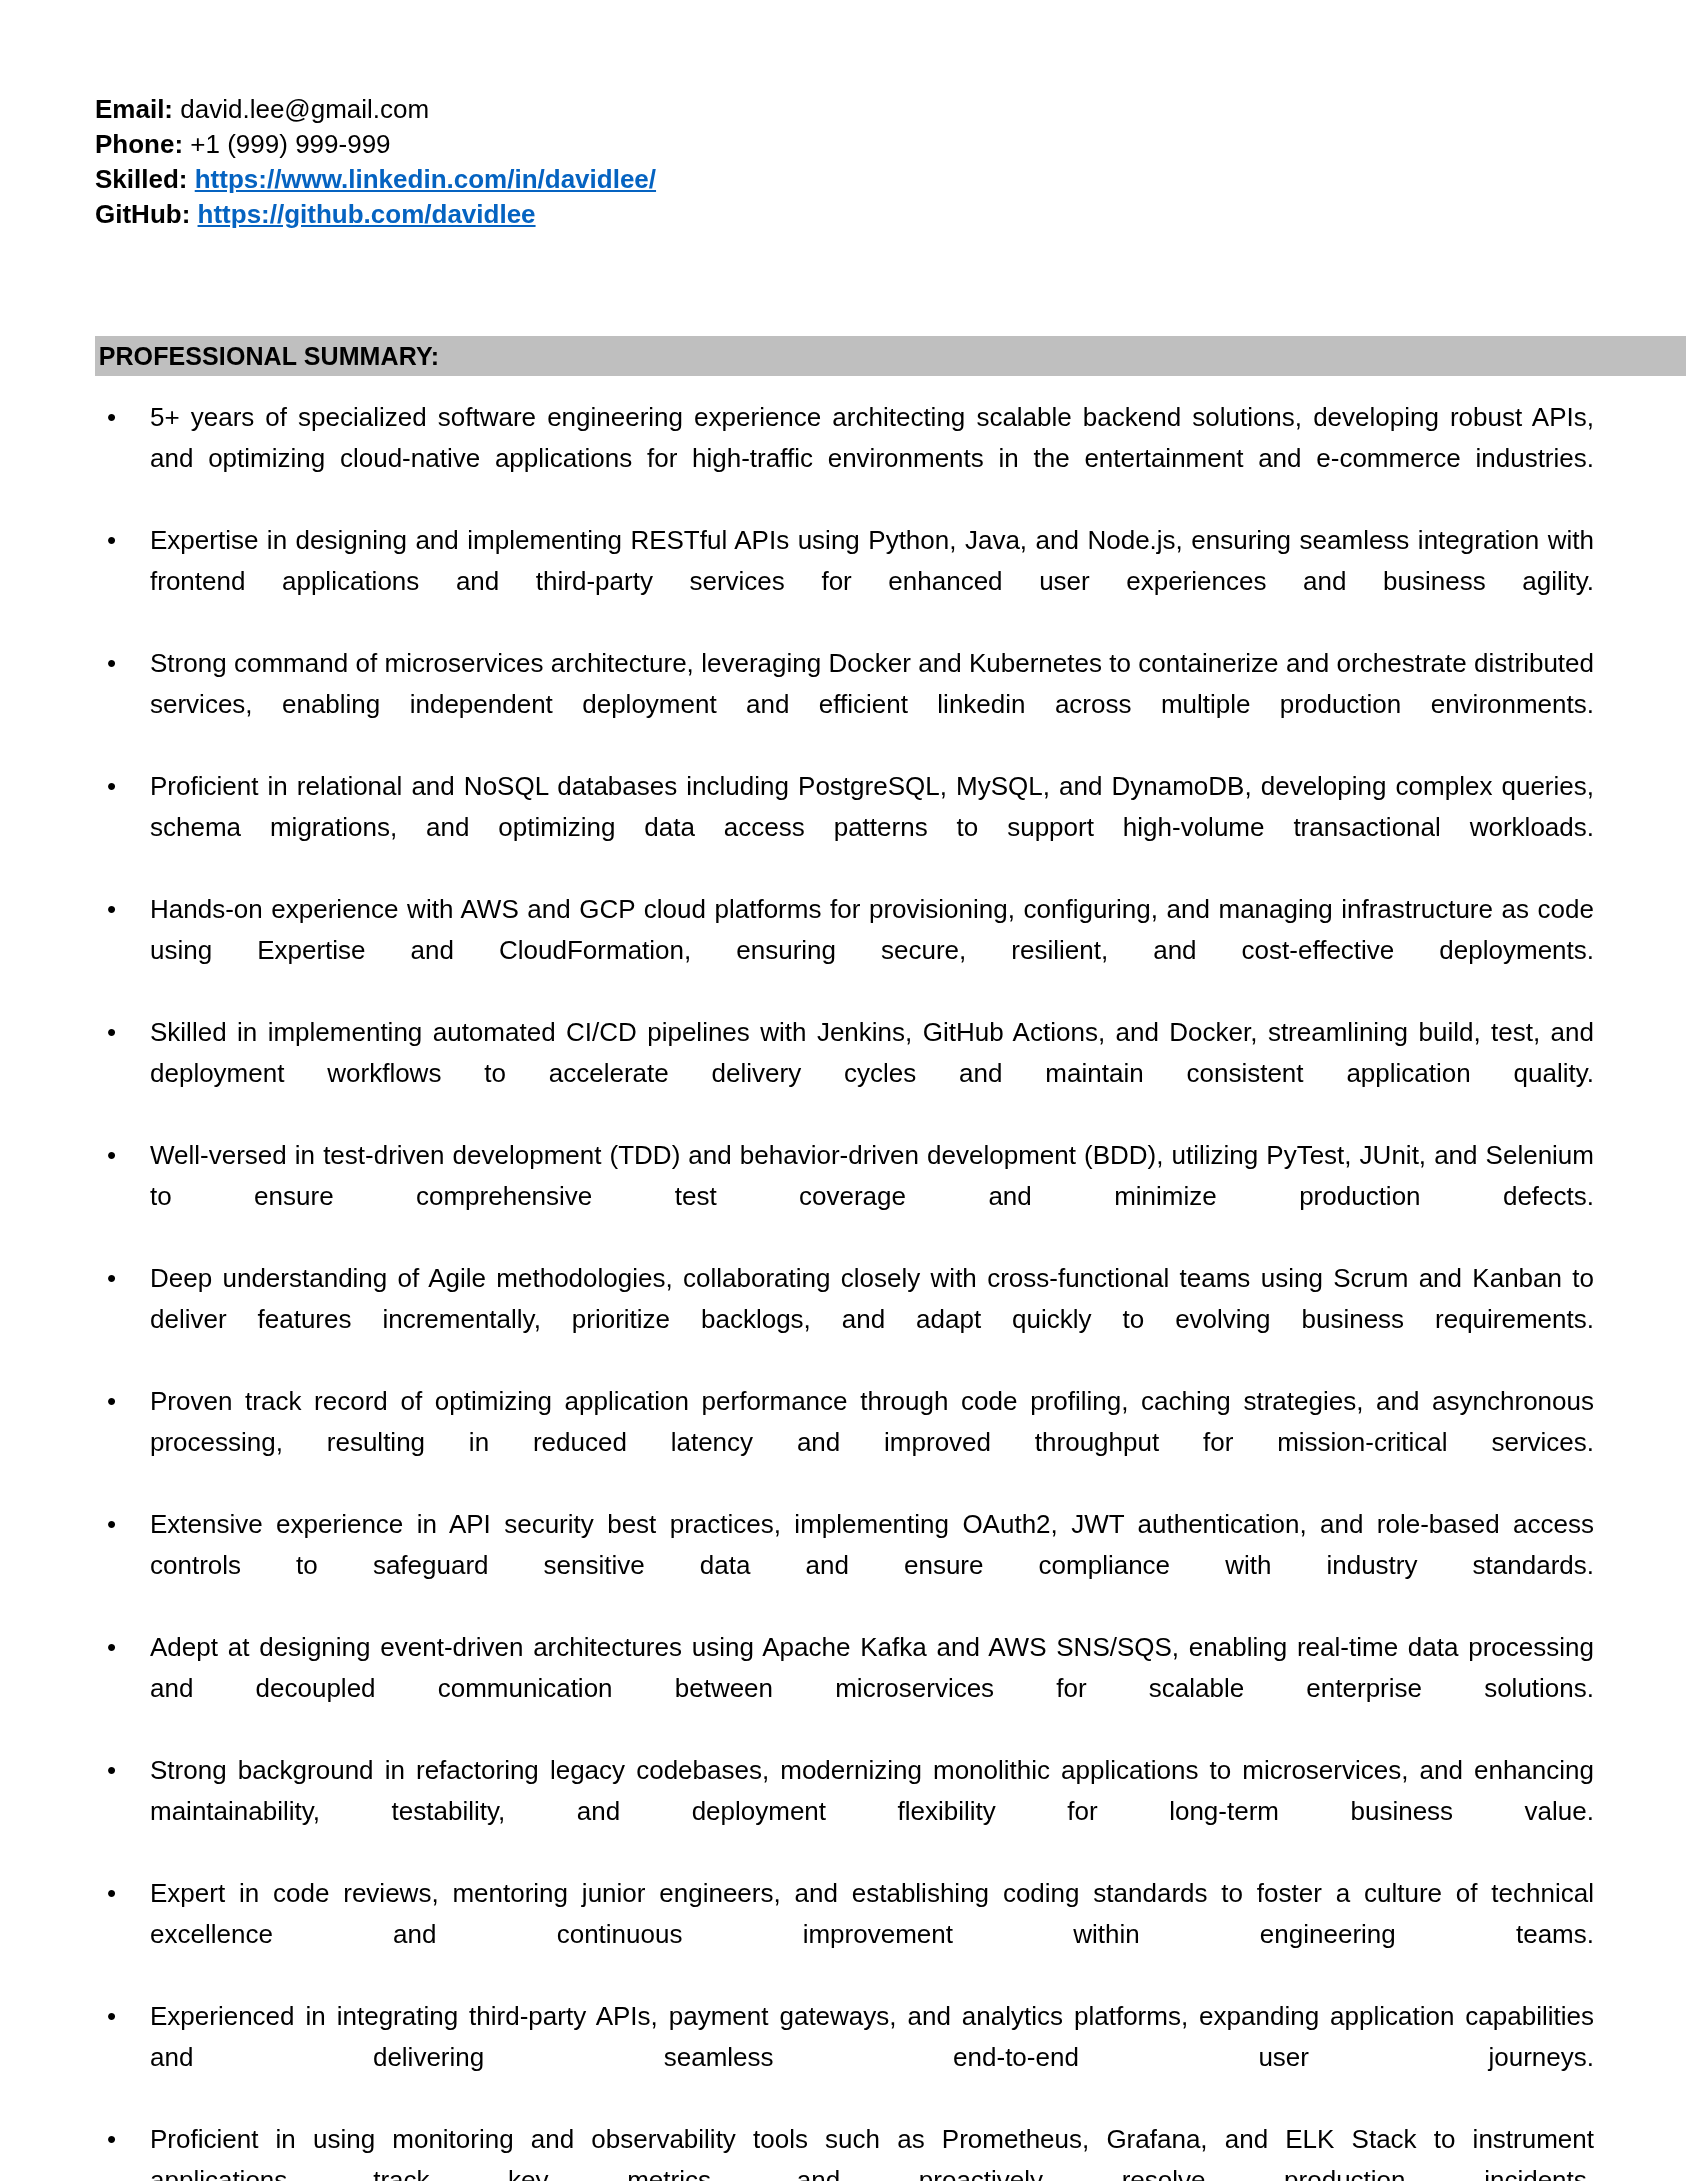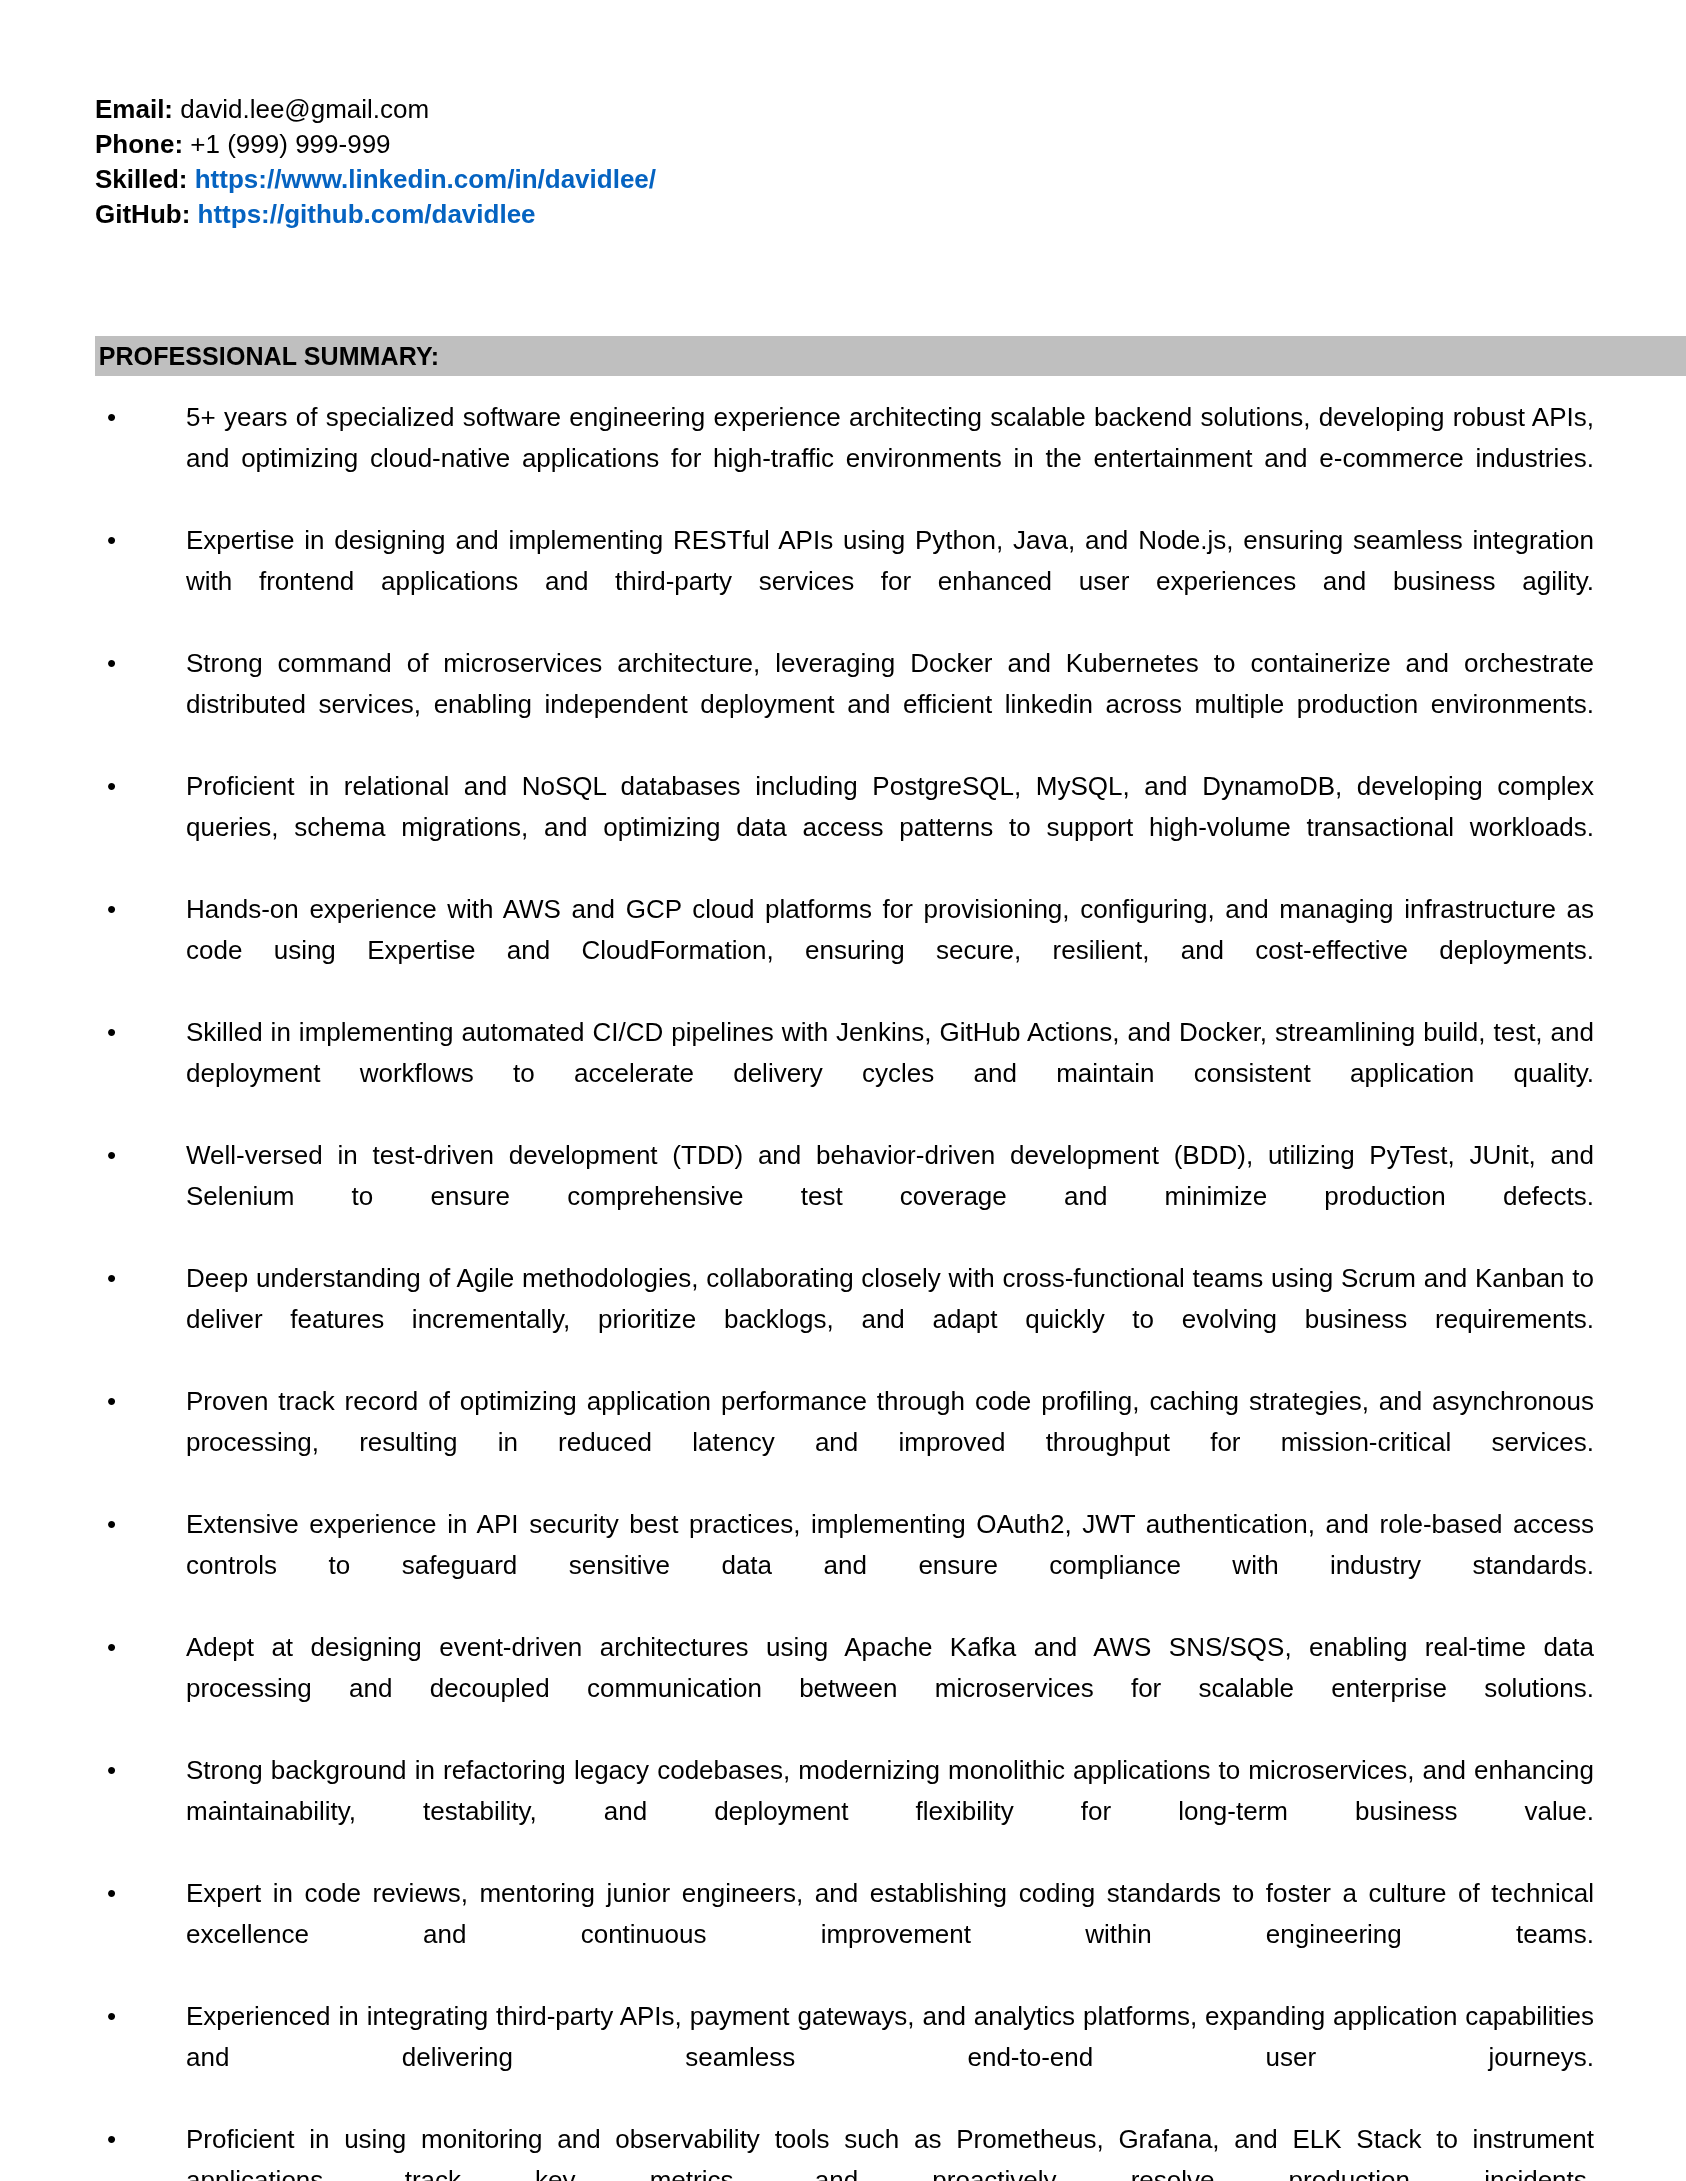--- a/index.html
+++ b/index.html
@@ -38,20 +38,21 @@
   }
   .contact-label {
     font-weight: bold;
   }
   .contact-value {
     font-weight: normal;
   }
   .contact-link {
     color: #0563C1;
     font-weight: bold;
+    text-decoration: underline;
     text-underline-offset: 1.8px;
   }
 
   
   .section-band {
     position: absolute;
     left: 95px;
     top: 336px;
     width: 1633px;
     height: 40px;
@@ -86,21 +87,20 @@
   }
   .bullet-marker {
     position: absolute;
     left: 12px;
     top: 0;
     font-size: 26px;
     line-height: 41px;
   }
   .bullet-text {
     display: block;
-    margin-left: 36px;
   }
   
   .bullet-text::after {
     content: "";
     display: inline-block;
     width: 100%;
   }
 </style>
 </head>
 <body>

